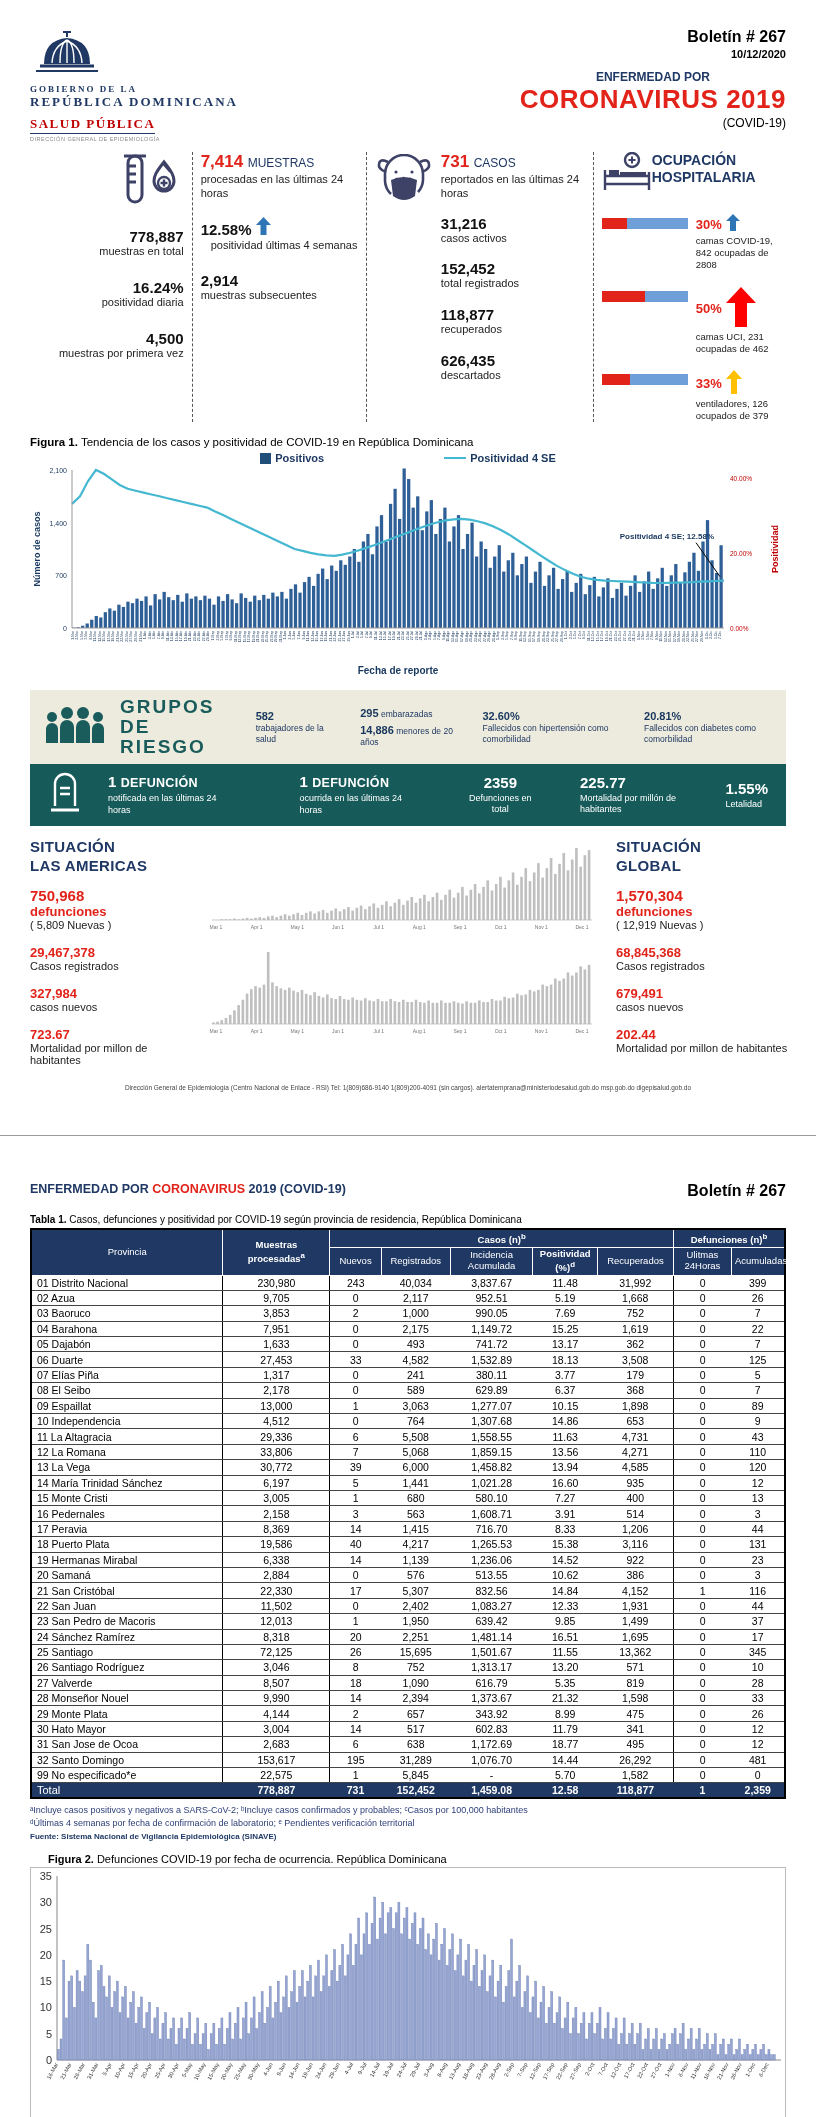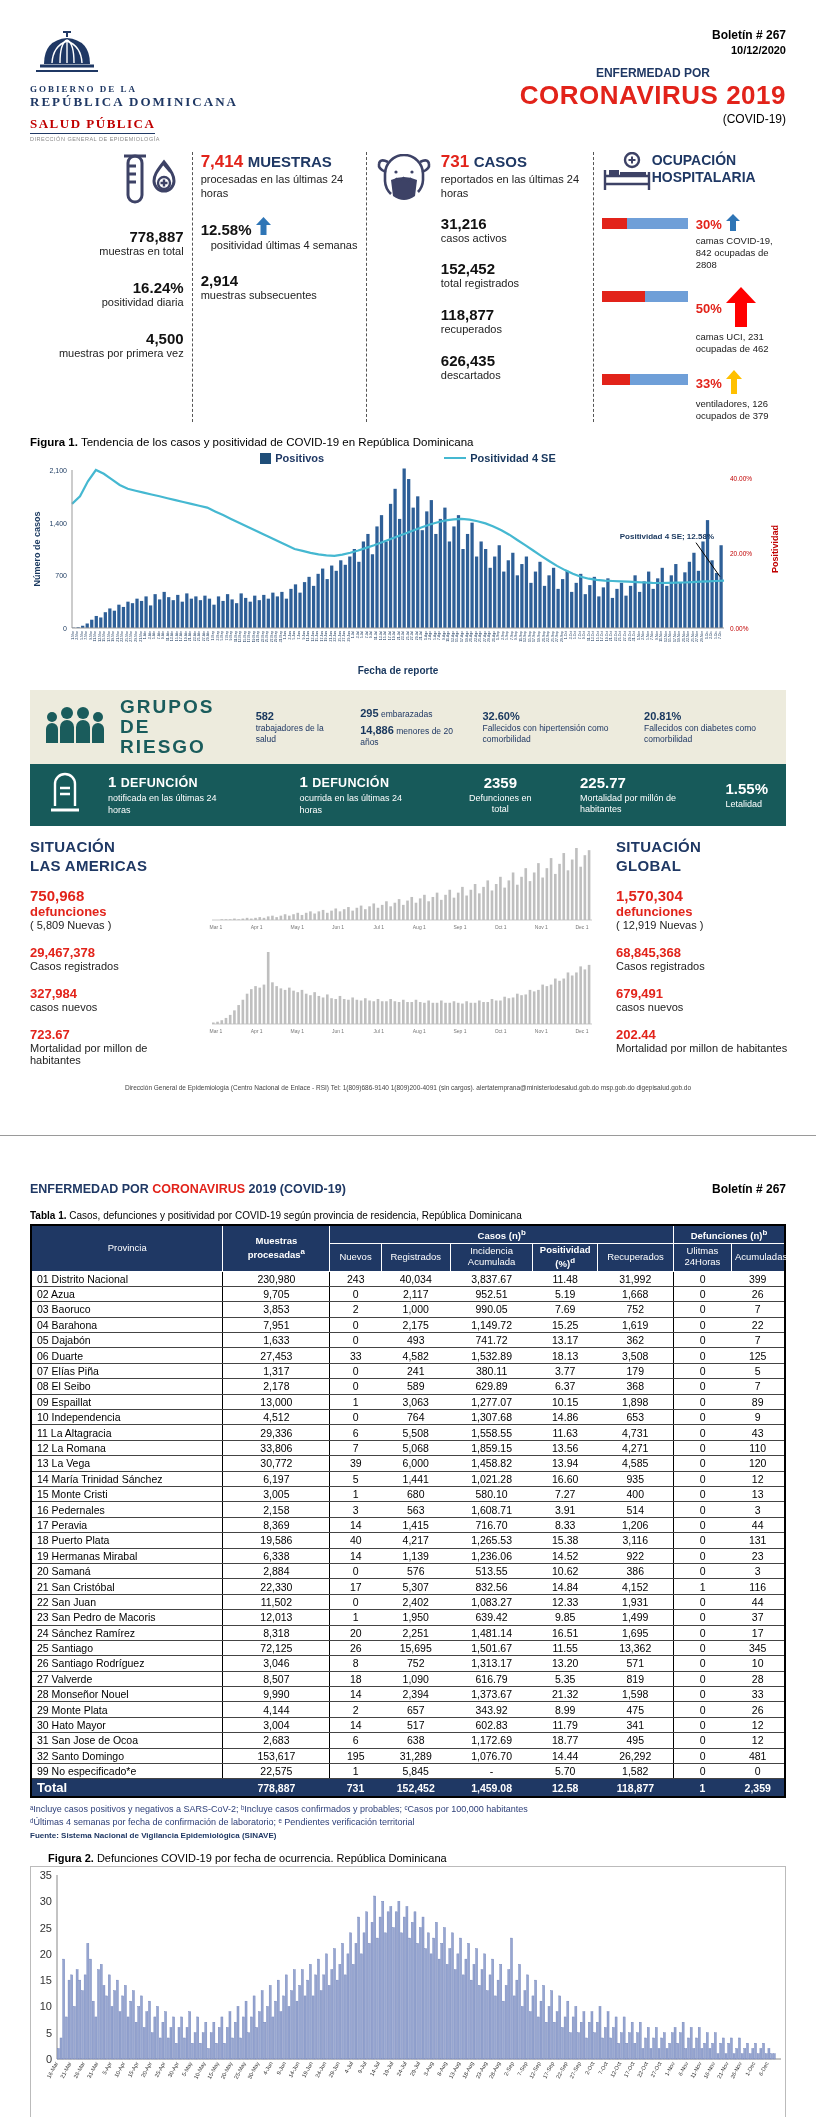--- a/index.html
+++ b/index.html
@@ -7,40 +7,40 @@
   .page{position:relative;width:816px;box-sizing:border-box;padding:28px 30px 10px 30px;}
   .red{color:#e2231a;}
   
   .hdr{display:flex;justify-content:space-between;align-items:flex-start;}
   .logo-block{display:flex;flex-direction:column;}
   .logo-line1{font-family:"Liberation Serif",serif;font-weight:bold;color:#1f3864;font-size:9px;letter-spacing:2px;}
   .logo-line2{font-family:"Liberation Serif",serif;font-weight:bold;color:#1f3864;font-size:13px;letter-spacing:2px;}
   .logo-line3{font-family:"Liberation Serif",serif;font-weight:bold;color:#c00000;font-size:13px;letter-spacing:1.5px;margin-top:6px;border-bottom:1.5px solid #1f3864;display:inline-block;padding-bottom:1px;width:max-content;}
   .logo-line4{font-size:5.5px;color:#8a8a8a;letter-spacing:.5px;margin-top:2px;}
   .hdr-right{text-align:right;}
-  .boletin{font-weight:bold;font-size:12px;color:#000;}
+  .boletin{font-weight:bold;font-size:16px;color:#000;}
   .hdr-date{font-weight:bold;font-size:11px;color:#000;margin-top:2px;}
   .title-pre{font-weight:bold;font-size:12px;color:#1f3864;margin-top:10px;text-align:center;}
   .title-main{font-weight:bold;font-size:26px;color:#e2231a;letter-spacing:.5px;}
   .title-sub{font-size:12px;color:#000;text-align:right;margin-top:1px;}
   .situacion-row{display:flex;align-items:center;margin-top:2px;}
   .situacion-row .rule{flex:1;border-top:1.5px solid #1f3864;}
   .situacion-title{font-size:13.5px;color:#1f3864;padding:0 14px;font-weight:500;letter-spacing:.3px;}
   
   .stats{display:flex;margin-top:10px;min-height:230px;}
   .stats .col{box-sizing:border-box;padding:0 8px;}
   .col1{width:168px;text-align:right;padding-right:14px;}
   .col2{width:182px;border-left:1.5px dashed #555;border-right:1.5px dashed #555;padding-left:14px;}
   .col3{width:236px;border-right:1.5px dashed #555;display:flex;}
   .col4{width:200px;padding-left:12px;}
   .stat-num{font-weight:bold;font-size:15px;color:#111;}
   .stat-lbl{font-size:11px;color:#222;line-height:1.25;}
   .stat-item{margin-bottom:20px;}
   .headline-num{font-weight:bold;font-size:17px;color:#e2231a;}
-  .headline-word{font-weight:bold;font-size:15px;color:#1f3864;}
+  .headline-word{font-weight:normal;font-size:12px;color:#1f3864;}
   .headline-sub{font-size:11px;color:#222;line-height:1.3;}
   .occ-title{font-weight:bold;font-size:14px;color:#1f3864;line-height:1.2;}
   .occ-row{display:flex;align-items:flex-start;margin-top:16px;}
   .occ-bar{width:86px;height:11px;display:flex;margin-top:4px;flex:none;}
   .occ-bar .r{background:#e2231a;height:100%;}
   .occ-bar .b{background:#6f9fd8;height:100%;}
   .occ-info{margin-left:8px;}
   .occ-pct{font-weight:bold;font-size:13px;color:#e2231a;}
   .occ-lbl{font-size:9.5px;color:#222;line-height:1.25;}
   
@@ -83,21 +83,21 @@
   .tbl-caption{font-size:10px;color:#000;margin:14px 0 3px 0;}
   table.tabla1{border-collapse:collapse;width:756px;table-layout:fixed;font-size:10.5px;}
   table.tabla1 th, table.tabla1 td{padding:1px 3px;box-sizing:border-box;}
   table.tabla1{border:2px solid #000;}
   thead th{background:#1f3864;color:#fff;font-weight:normal;text-align:center;font-size:9.5px;border:1px solid #fff;vertical-align:middle;line-height:1.15;}
   thead th.bold{font-weight:bold;}
   tbody td{border-top:0.5px solid #444;border-bottom:0.5px solid #444;text-align:center;height:15.4px;color:#000;}
   tbody td.prov{text-align:left;padding-left:5px;}
   td.sep-l{border-left:1.5px solid #000;}
   tr.total-row td{background:#1f3864;color:#fff;font-weight:bold;border:none;}
-  tr.total-row td.prov{font-weight:bold;font-size:13px;}
+  tr.total-row td.prov{font-weight:normal;font-size:11px;}
   .footnotes{font-size:9px;color:#2c3e78;margin-top:5px;line-height:1.45;}
   .fuente{font-size:8px;color:#1f3864;font-weight:bold;margin-top:1px;}
   .fig2-caption{font-size:11px;color:#000;margin:12px 0 2px 18px;}
   .chart-frame{border:1px solid #bbb;}
   svg text{font-family:"Liberation Sans",sans-serif;}
 </style>
 </head>
 <body>
 
 <div class="page">

